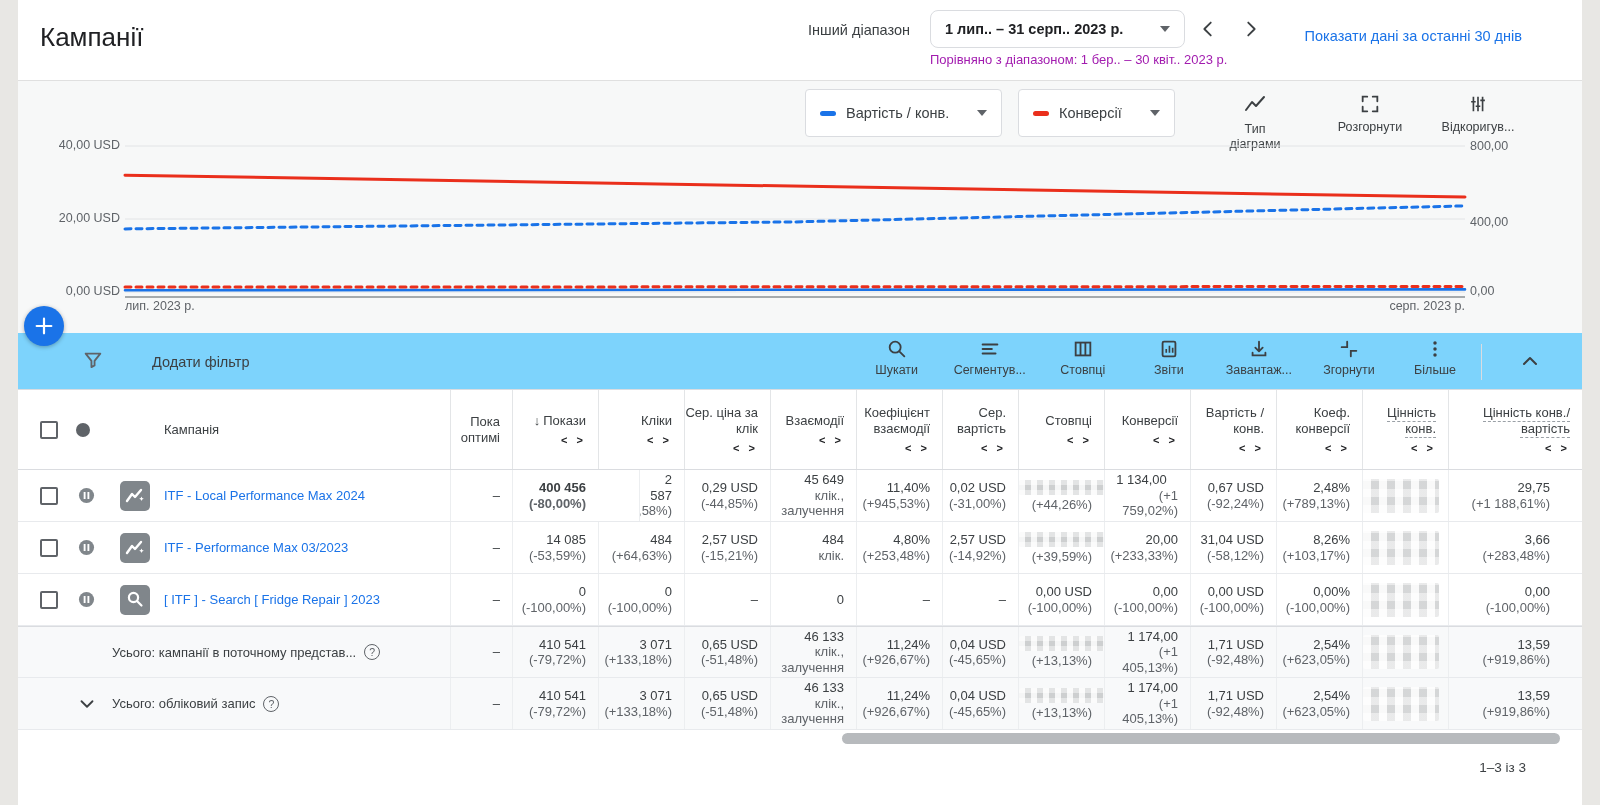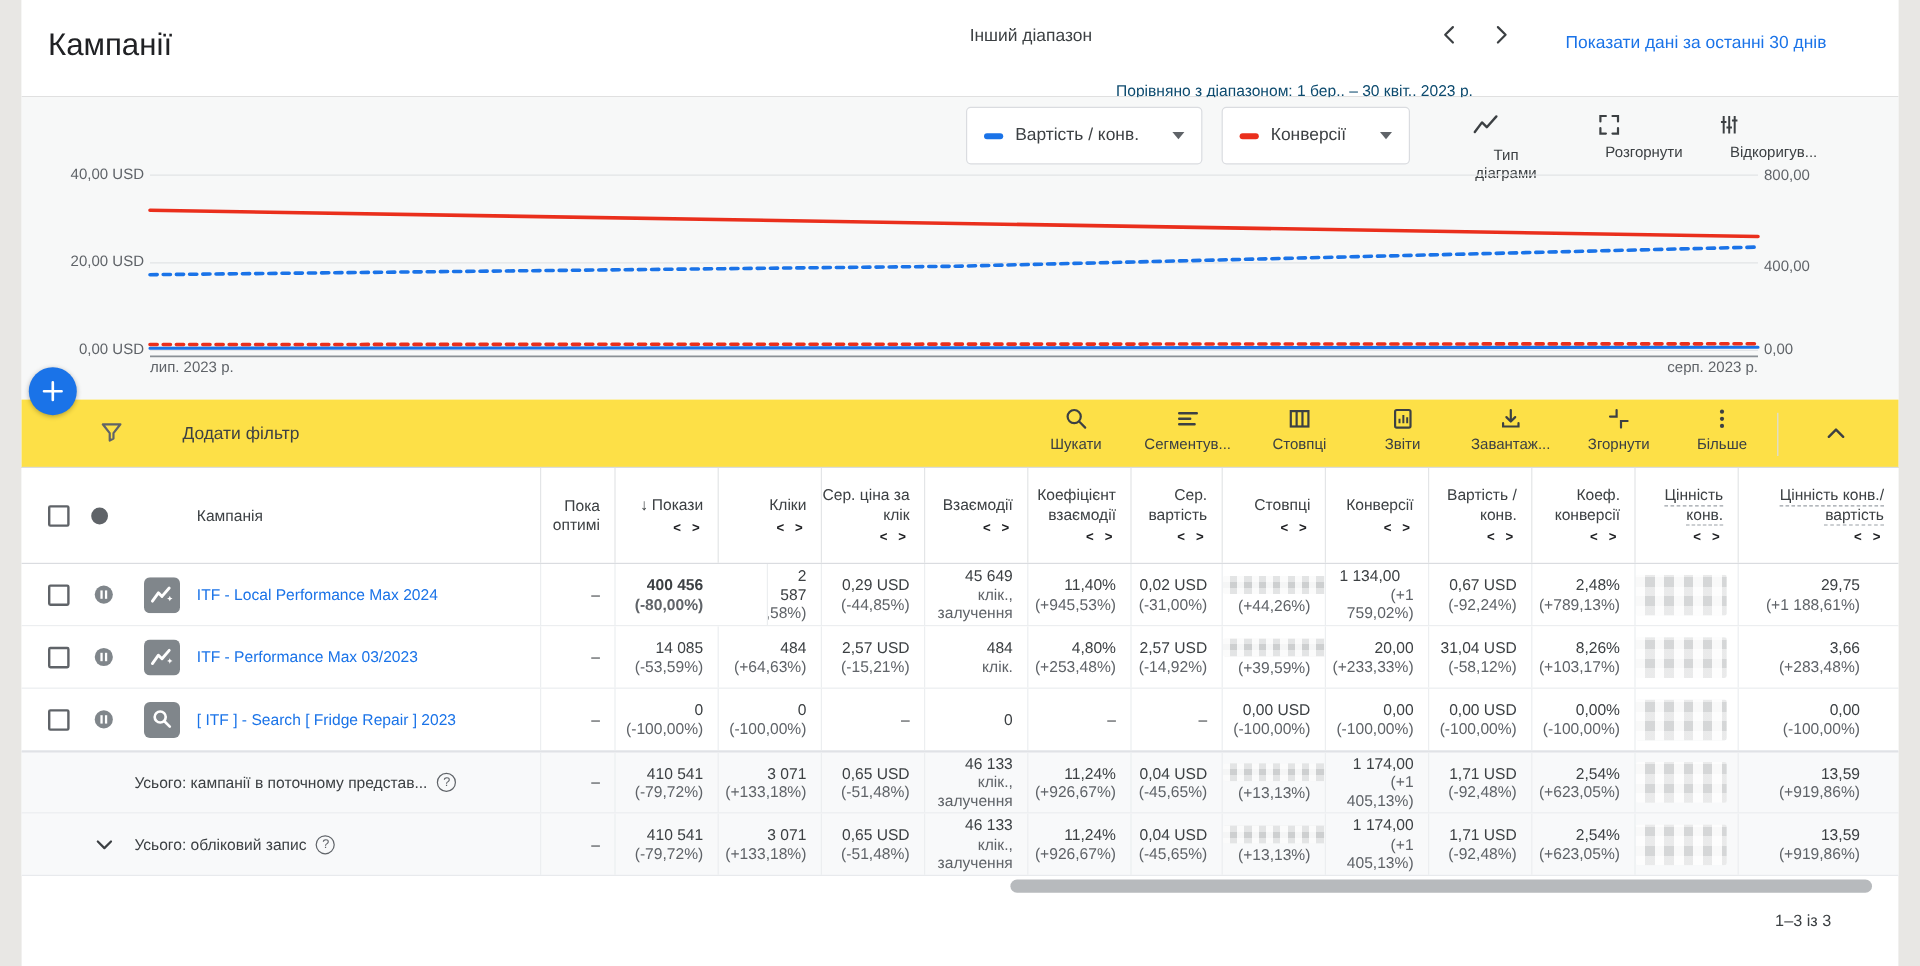--- a/index.html
+++ b/index.html
@@ -12,45 +12,45 @@
   .page-title { position:absolute; left:22px; top:22px; font-size:26px; font-weight:400; color:#202124; }
   .range-label { position:absolute; right:672px; top:20px; font-size:14.5px; color:#3c4043; line-height:20px; }
   .range-select { position:absolute; right:397px; top:10px; width:255px; height:38px; background:#fff;
     border:1px solid #dadce0; border-radius:8px; display:flex; align-items:center; justify-content:space-between;
     padding:0 14px; font-size:14.5px; font-weight:700; color:#202124; cursor:pointer;
     font-family:"Liberation Sans","DejaVu Sans",sans-serif; }
   .caret { width:0; height:0; border-left:5px solid transparent; border-right:5px solid transparent; border-top:6px solid #5f6368; }
   .navbtn { position:absolute; top:14px; width:32px; height:32px; background:none; border:none; cursor:pointer; }
   .navprev { right:358px; } .navnext { right:315px; }
   .last30 { position:absolute; right:60px; top:28px; font-size:14.5px; color:#1a73e8; text-decoration:none; cursor:pointer; }
-  .compare { position:absolute; right:342px; top:68px; width:310px; font-size:13px; color:#0c4a6e; }
+  .compare { position:absolute; right:342px; top:52px; width:310px; font-size:13px; color:#a21caf; }
 
   
   .chart-panel { position:absolute; top:81px; left:0; right:0; height:252px; background:#f7f8f8; }
   .metric-btn { position:absolute; top:8px; height:48px; background:#fff; border:1px solid #dadce0; border-radius:4px;
     display:flex; align-items:center; gap:10px; padding:0 14px; font-size:14.5px; color:#3c4043; cursor:pointer;
     font-family:"Liberation Sans","DejaVu Sans",sans-serif; }
   .m1 { left:787px; width:197px; } .m2 { left:1000px; width:157px; }
   .dash { width:16px; height:5px; border-radius:2.5px; display:inline-block; }
   .metric-btn .caret { margin-left:auto; }
-  .chart-ctrl { position:absolute; top:12px; display:flex; flex-direction:column; gap:5px;
+  .chart-ctrl { position:absolute; top:12px; display:flex; flex-direction:column; align-items:center; gap:5px;
     background:none; border:none; cursor:pointer; color:#3c4043; font-size:12.5px; line-height:15px; text-align:center;
     font-family:"Liberation Sans","DejaVu Sans",sans-serif; }
   .c1 { left:1208px; width:58px; } .c2 { left:1312px; width:80px; } .c3 { left:1412px; width:96px; }
   .axis-l { position:absolute; left:28px; width:74px; text-align:right; font-size:12.5px; color:#5f6368; }
   .axis-r { position:absolute; left:1452px; width:70px; text-align:left; font-size:12.5px; color:#5f6368; }
   .axis-x { position:absolute; top:218px; font-size:12.5px; color:#5f6368; }
   .plot { position:absolute; inset:0; }
 
   
   .fab { position:absolute; left:6px; top:306px; width:40px; height:40px; border-radius:50%; background:#1a73e8;
     border:none; cursor:pointer; box-shadow:0 1px 4px rgba(0,0,0,.3); display:flex; align-items:center; justify-content:center; z-index:5; }
 
   
-  .toolbar { position:absolute; top:333px; left:0; right:0; height:57px; background:#fde047; border-bottom:1px solid #dadce0; }
+  .toolbar { position:absolute; top:333px; left:0; right:0; height:57px; background:#7dd3fc; border-bottom:1px solid #dadce0; }
   .filter-area { position:absolute; left:64px; top:0; height:57px; display:flex; align-items:center; gap:48px; }
   .filter-label { font-size:14.5px; color:#3c4043; }
   .actions { position:absolute; right:118px; top:5px; display:flex; gap:28px; }
   .action { display:flex; flex-direction:column; align-items:center; gap:3px; background:none; border:none; cursor:pointer;
     color:#3c4043; font-size:12.5px; min-width:58px; font-family:"Liberation Sans","DejaVu Sans",sans-serif; }
   .tb-divider { position:absolute; right:100px; top:11px; width:1px; height:36px; background:#dadce0; }
   .collapse-table { position:absolute; right:40px; top:16px; background:none; border:none; cursor:pointer; }
 
   
   .table { position:absolute; top:390px; left:0; right:0;
@@ -91,20 +91,24 @@
   .pagination { position:absolute; right:56px; top:760px; font-size:13.5px; color:#3c4043; }
 </style>
 </head>
 <body>
 
 <div class="card">
 
   <header class="top">
     <h1 class="page-title">Кампанії</h1>
     <span class="range-label">Інший діапазон</span>
+    <button class="range-select">
+      <span>1 лип.. – 31 серп.. 2023 р.</span>
+      <span class="caret"></span>
+    </button>
     <button class="navbtn navprev">
       <svg width="22" height="22" viewBox="0 0 24 24">
           <path d="M15 5l-7 7 7 7" fill="none" stroke="#3c4043" stroke-width="2" stroke-linecap="round" stroke-linejoin="round"></path>
         </svg>
     </button>
     <button class="navbtn navnext">
       <svg width="22" height="22" viewBox="0 0 24 24">
           <path d="M9 5l7 7-7 7" fill="none" stroke="#3c4043" stroke-width="2" stroke-linecap="round" stroke-linejoin="round"></path>
         </svg>
     </button>

